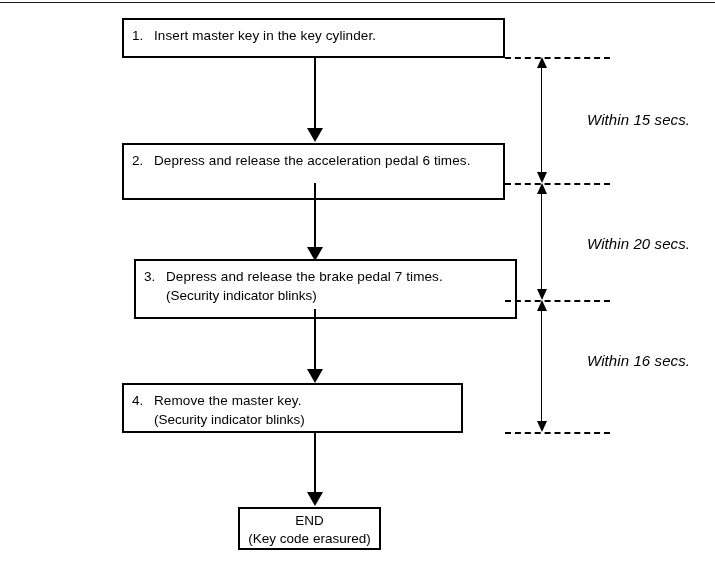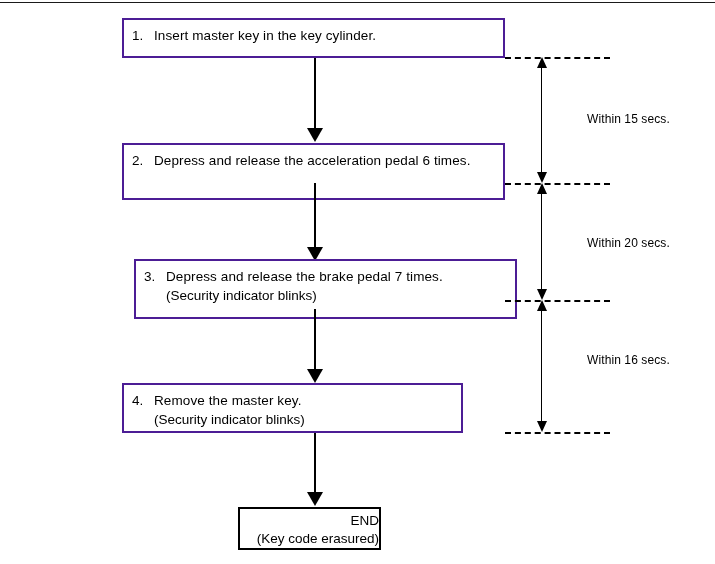--- a/index.html
+++ b/index.html
@@ -27,21 +27,21 @@
     top: 2px;
     width: 715px;
     height: 1px;
     background: #1a1a1a;
   }
 
   
   .step-box {
     position: absolute;
     box-sizing: border-box;
-    border: 2px solid #4c1d95;
+    border: 2px solid #000000;
     background: #ffffff;
     padding: 6px 0 0 8px;
   }
   .step-line {
     display: block;
     font-size: 13.5px;
     line-height: 19px;
     white-space: pre;
     letter-spacing: 0.1px;
   }
@@ -56,21 +56,21 @@
     padding-left: 22px;
     white-space: pre;
   }
 
   
   .end-box {
     position: absolute;
     box-sizing: border-box;
     border: 2px solid #000000;
     background: #ffffff;
-    text-align: right;
+    text-align: center;
     padding-top: 3px;
   }
   .end-box span {
     display: block;
     font-size: 13.5px;
     line-height: 18px;
     white-space: pre;
   }
 
   
@@ -114,24 +114,25 @@
     width: 0;
     height: 0;
     border-left: 5px solid transparent;
     border-right: 5px solid transparent;
     border-top: 11px solid #000000;
   }
 
   
   .timing-label {
     position: absolute;
-    font-size: 12px;
+    font-size: 15px;
     line-height: 15px;
     white-space: pre;
     letter-spacing: 0.1px;
+    font-style: italic;
   }
 </style>
 </head>
 <body>
 
 <div id="page">
 
   <div class="page-rule"></div>
 
   <div class="step-box" style="left:122px; top:18px; width:383px; height:40px;">

